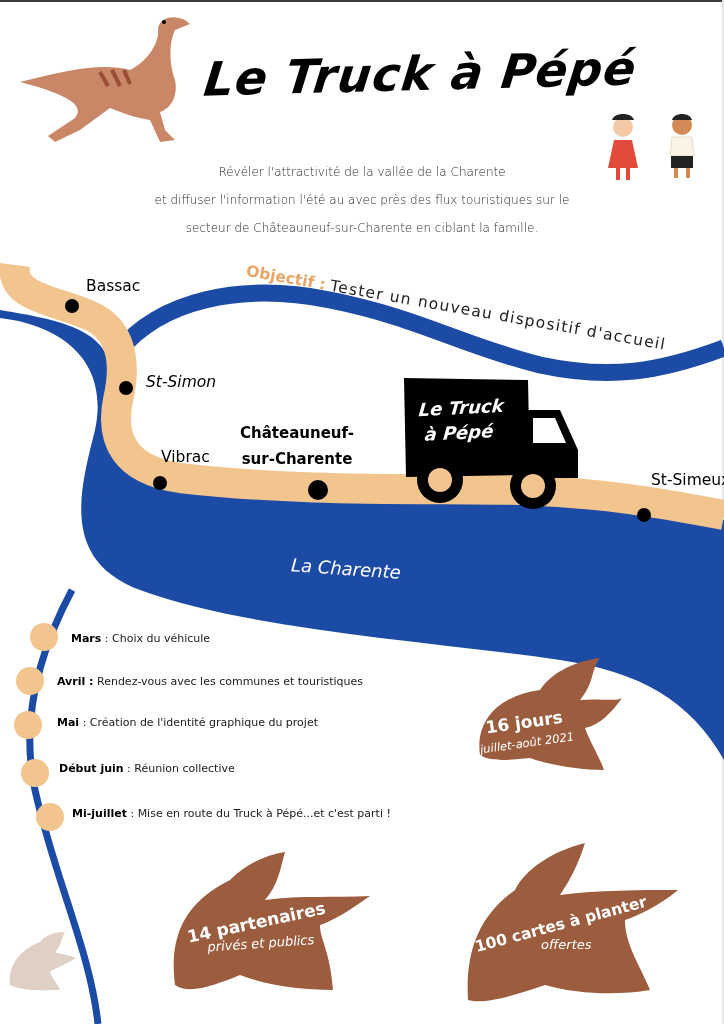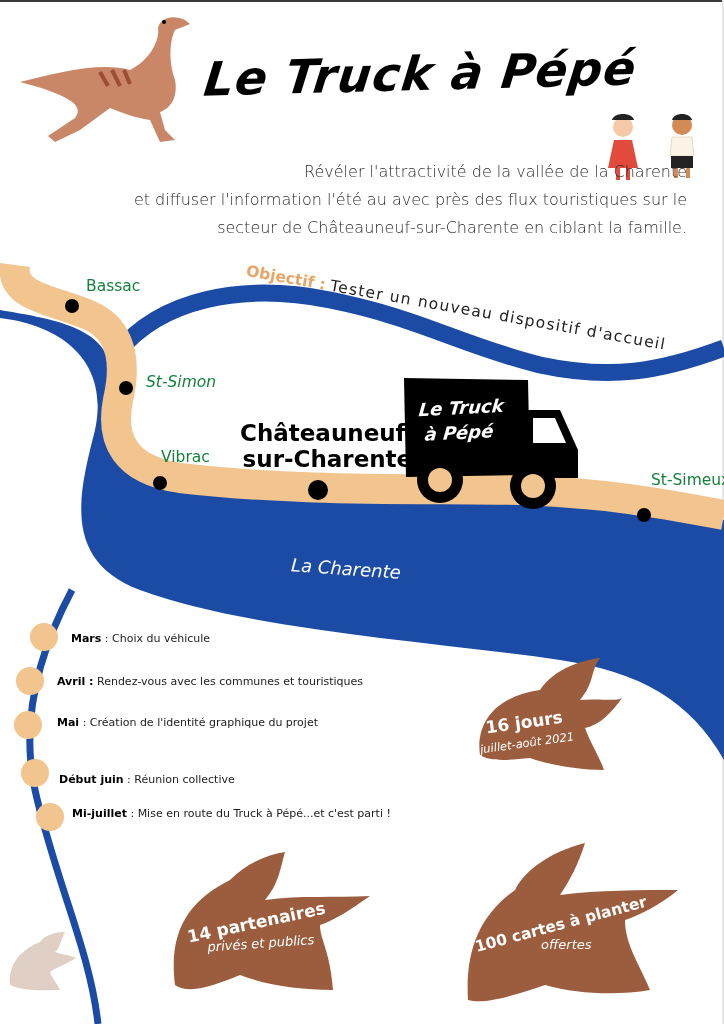--- a/index.html
+++ b/index.html
@@ -32,43 +32,43 @@
       font-weight: bold;
       font-style: italic;
       font-size: 47px;
       letter-spacing: 1px;
       color: #000;
       transform: skewX(-8deg) rotate(-1.5deg);
       white-space: nowrap;
     }
     .intro {
       position: absolute;
-      left: 3px;
+      left: 20px;
       top: 158px;
       width: 684px;
-      text-align: right;
-      font-family: "DejaVu Sans", sans-serif;
-      font-size: 16px;
+      text-align: center;
+      font-family: "DejaVu Sans", sans-serif;
+      font-size: 12px;
       line-height: 28px;
       color: #2a2a2a;
       font-weight: 300;
     }
     .intro div { white-space: nowrap; }
     .label {
       position: absolute;
       font-family: "DejaVu Sans", sans-serif;
       font-size: 15.5px;
-      color: #15803d;
+      color: #000000;
       white-space: nowrap;
     }
     .label-bold {
       position: absolute;
       font-family: "DejaVu Sans", sans-serif;
       font-weight: bold;
-      font-size: 23px;
+      font-size: 15px;
       color: #000;
       text-align: center;
       line-height: 26px;
       white-space: nowrap;
     }
     .river-name {
       position: absolute;
       left: 291px;
       top: 558px;
       color: #ffffff;
@@ -210,21 +210,21 @@
 
 <div class="timeline-item" style="left:71px; top:632px;">
   <b>Mars</b><span> : </span><span>Choix du véhicule</span>
 </div>
 <div class="timeline-item" style="left:57px; top:675px;">
   <b>Avril :</b><span> </span><span>Rendez-vous avec les communes et touristiques</span>
 </div>
 <div class="timeline-item" style="left:57px; top:716px;">
   <b>Mai</b><span> : </span><span>Création de l'identité graphique du projet</span>
 </div>
-<div class="timeline-item" style="left:59px; top:762px;margin-top:11px;">
+<div class="timeline-item" style="left:59px; top:762px;">
   <b>Début juin</b><span> : </span><span>Réunion collective</span>
 </div>
 <div class="timeline-item" style="left:72px; top:807px;">
   <b>Mi-juillet</b><span> : </span><span>Mise en route du Truck à Pépé...et c'est parti !</span>
 </div>
 
 <div class="print-text" style="left:478px; top:712px; transform: rotate(-8deg);">
   <div class="print-main">16 jours</div>
   <div class="print-sub" style="font-size:11.5px;">juillet-août 2021</div>
 </div>

